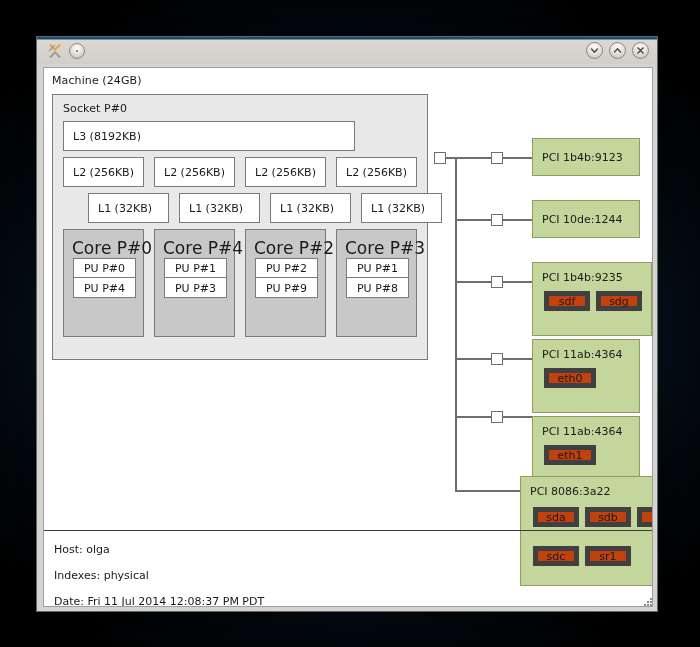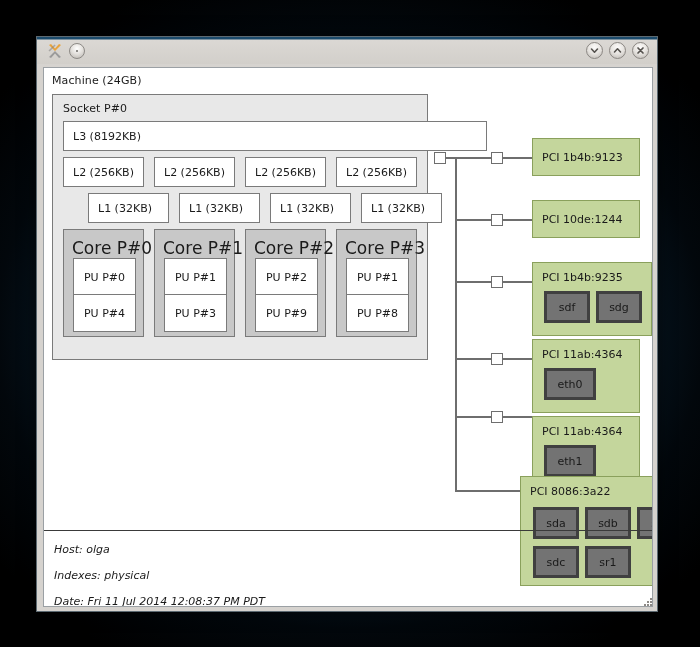--- a/index.html
+++ b/index.html
@@ -131,21 +131,21 @@
   }
   .cache-box > span {
     position: absolute;
     left: 9px; top: 50%;
     transform: translateY(-50%);
     font-size: 11px;
     color: #1a1a1a;
     white-space: nowrap;
   }
 
-  #l3-box { left: 10px; top: 26px; width: 424px; height: 30px; }
+  #l3-box { left: 10px; top: 26px; width: 292px; height: 30px; }
 
   .l2-box, .l1-box {
     width: 81px; height: 30px;
   }
   .l2-box { top: 62px; }
   .l1-box { top: 98px; margin-left: 25px; }
 
   .core-box {
     position: absolute;
     top: 134px;
@@ -160,21 +160,21 @@
     font-size: 17px;
     color: #1a1a1a;
     white-space: nowrap;
   }
   .pu-stack {
     position: absolute;
     left: 9px; top: 28px;
     width: 63px;
   }
   .pu-box {
-    height: 37px;
+    height: 20px;
     background: #ffffff;
     border: 1px solid #7a7a7a;
     box-sizing: border-box;
     position: relative;
   }
   .pu-box + .pu-box { border-top: none; }
   .pu-box span {
     position: absolute;
     left: 0; right: 0;
     top: 50%;
@@ -214,24 +214,24 @@
     font-size: 11px;
     color: #1a1a1a;
     white-space: nowrap;
   }
   .pci-simple .pci-title {
     top: 50%;
     transform: translateY(-50%);
   }
   .osdev {
     position: absolute;
-    background: #737373;
-    border: 3px solid #404040;
-    box-sizing: border-box;
-    width: 46px; height: 32px;
+    background: #c2410c;
+    border: 5px solid #404040;
+    box-sizing: border-box;
+    width: 46px; height: 20px;
   }
   .osdev span {
     position: absolute;
     left: 0; right: 0; top: 50%;
     transform: translateY(-50%);
     text-align: center;
     font-size: 11px;
     color: #1a1a1a;
   }
 
@@ -241,21 +241,20 @@
     left: 0; top: 462px;
     width: 608px; height: 1px;
     background: #3a3a3a;
   }
   #footer {
     position: absolute;
     left: 0; top: 465px;
     width: 608px;
     padding: 10px 0 0 10px;
     box-sizing: border-box;
-    font-style: italic;
   }
   .footer-line {
     font-size: 11px;
     color: #1a1a1a;
     margin-bottom: 13px;
     white-space: nowrap;
   }
 
   
   #resize-grip {
@@ -349,21 +348,21 @@
           <div class="pu-stack">
             <div class="pu-box">
                 <span>PU P#0</span>
               </div>
             <div class="pu-box">
                 <span>PU P#4</span>
               </div>
           </div>
         </div>
         <div class="core-box" style="left:101px;">
-          <div class="core-title">Core P#1</div>
+          <div class="core-title">Core P#4</div>
           <div class="pu-stack">
             <div class="pu-box">
                 <span>PU P#1</span>
               </div>
             <div class="pu-box">
                 <span>PU P#3</span>
               </div>
           </div>
         </div>
         <div class="core-box" style="left:192px;">

